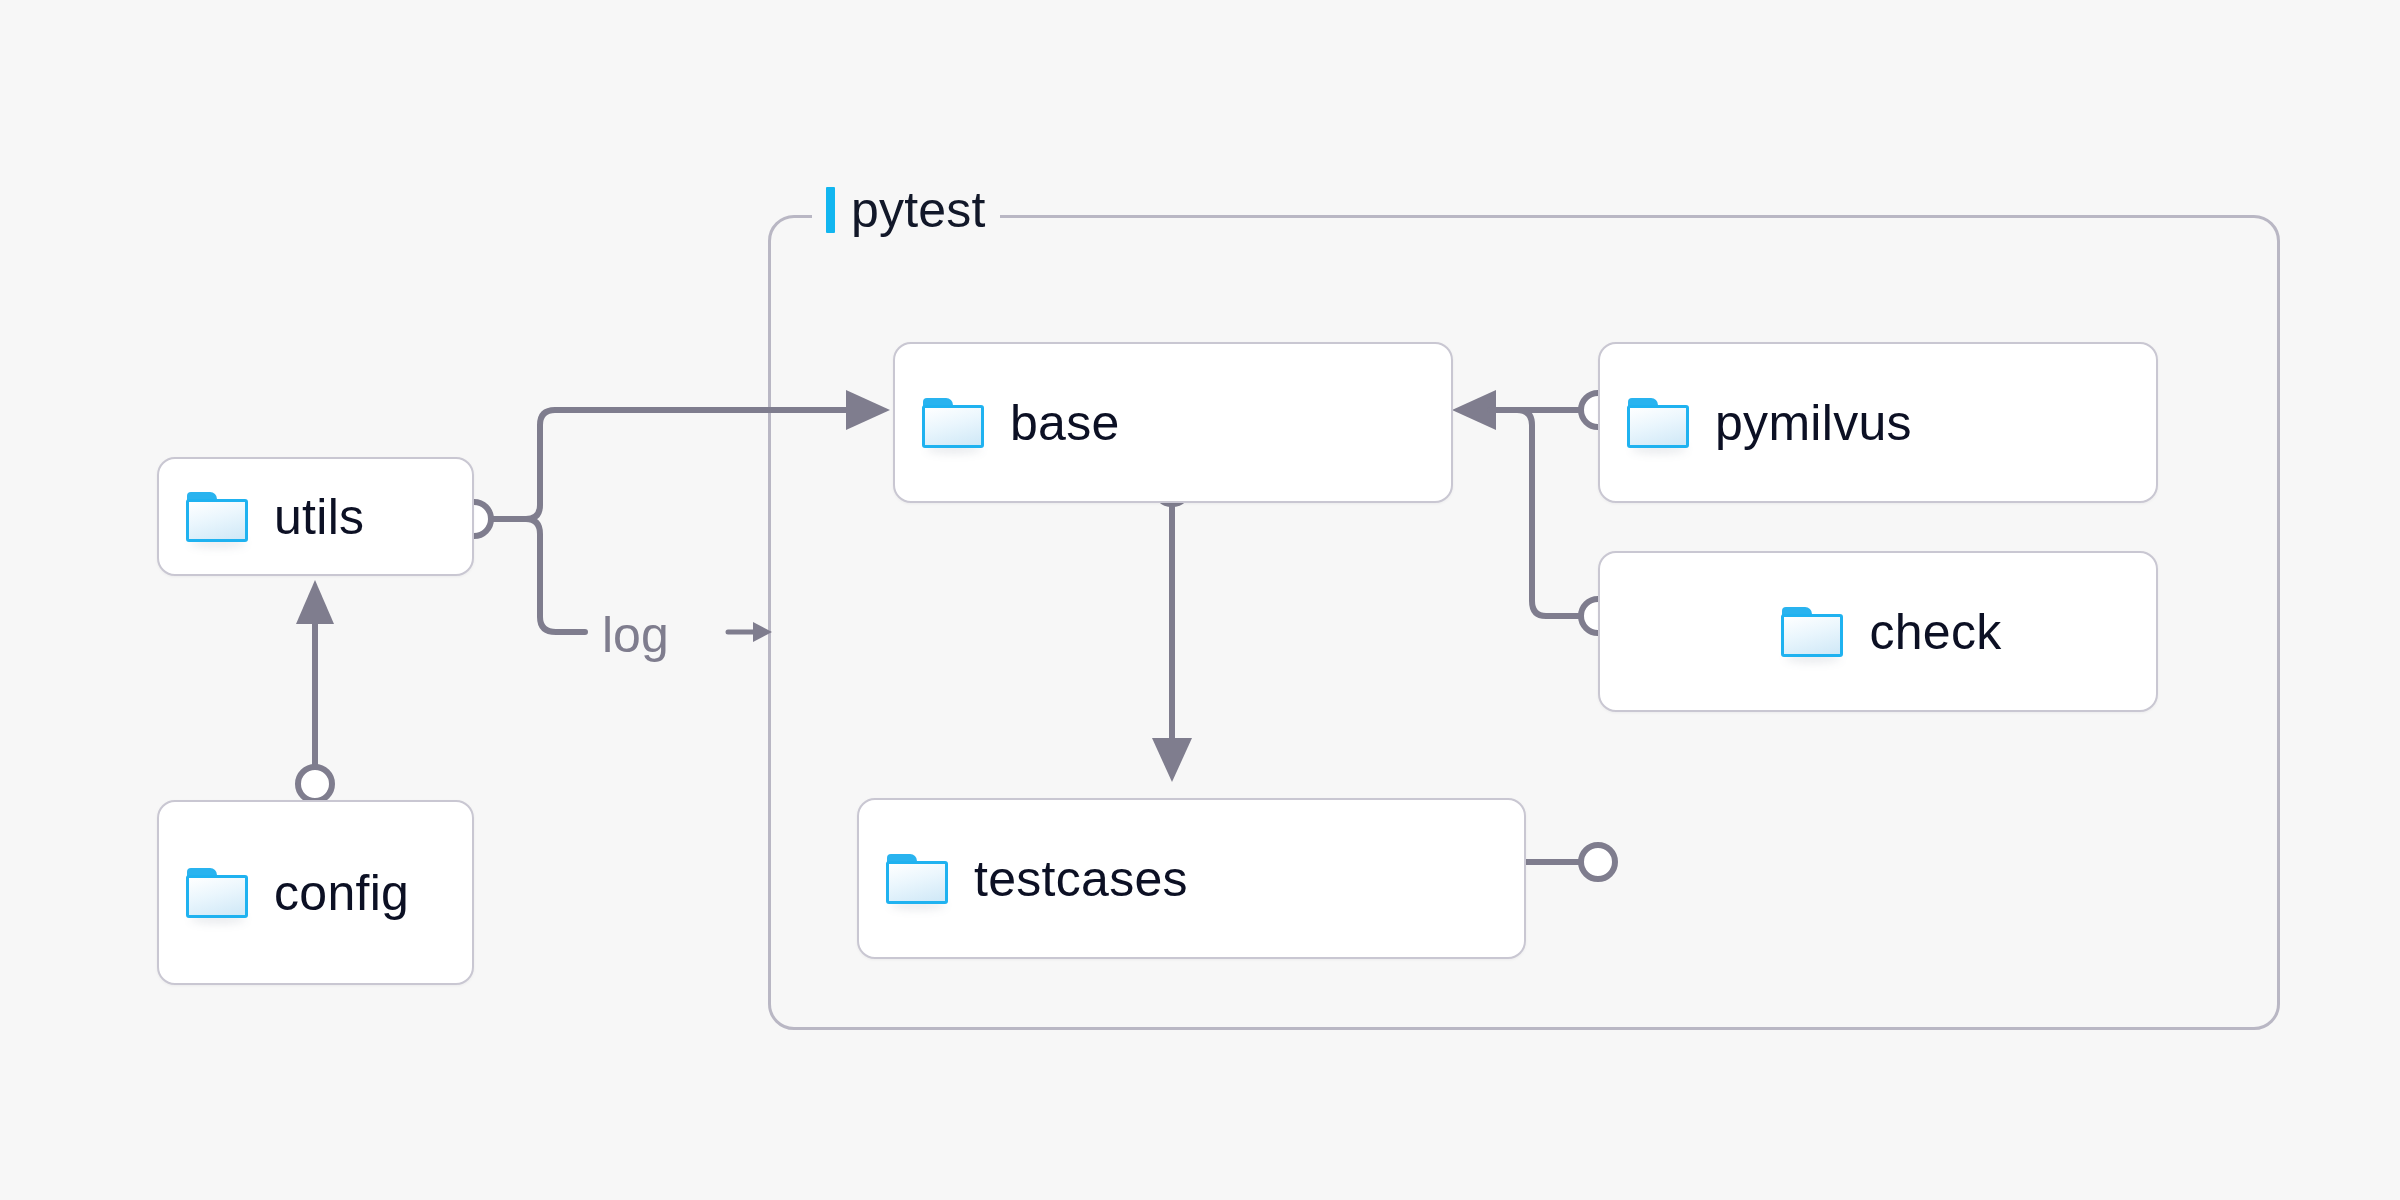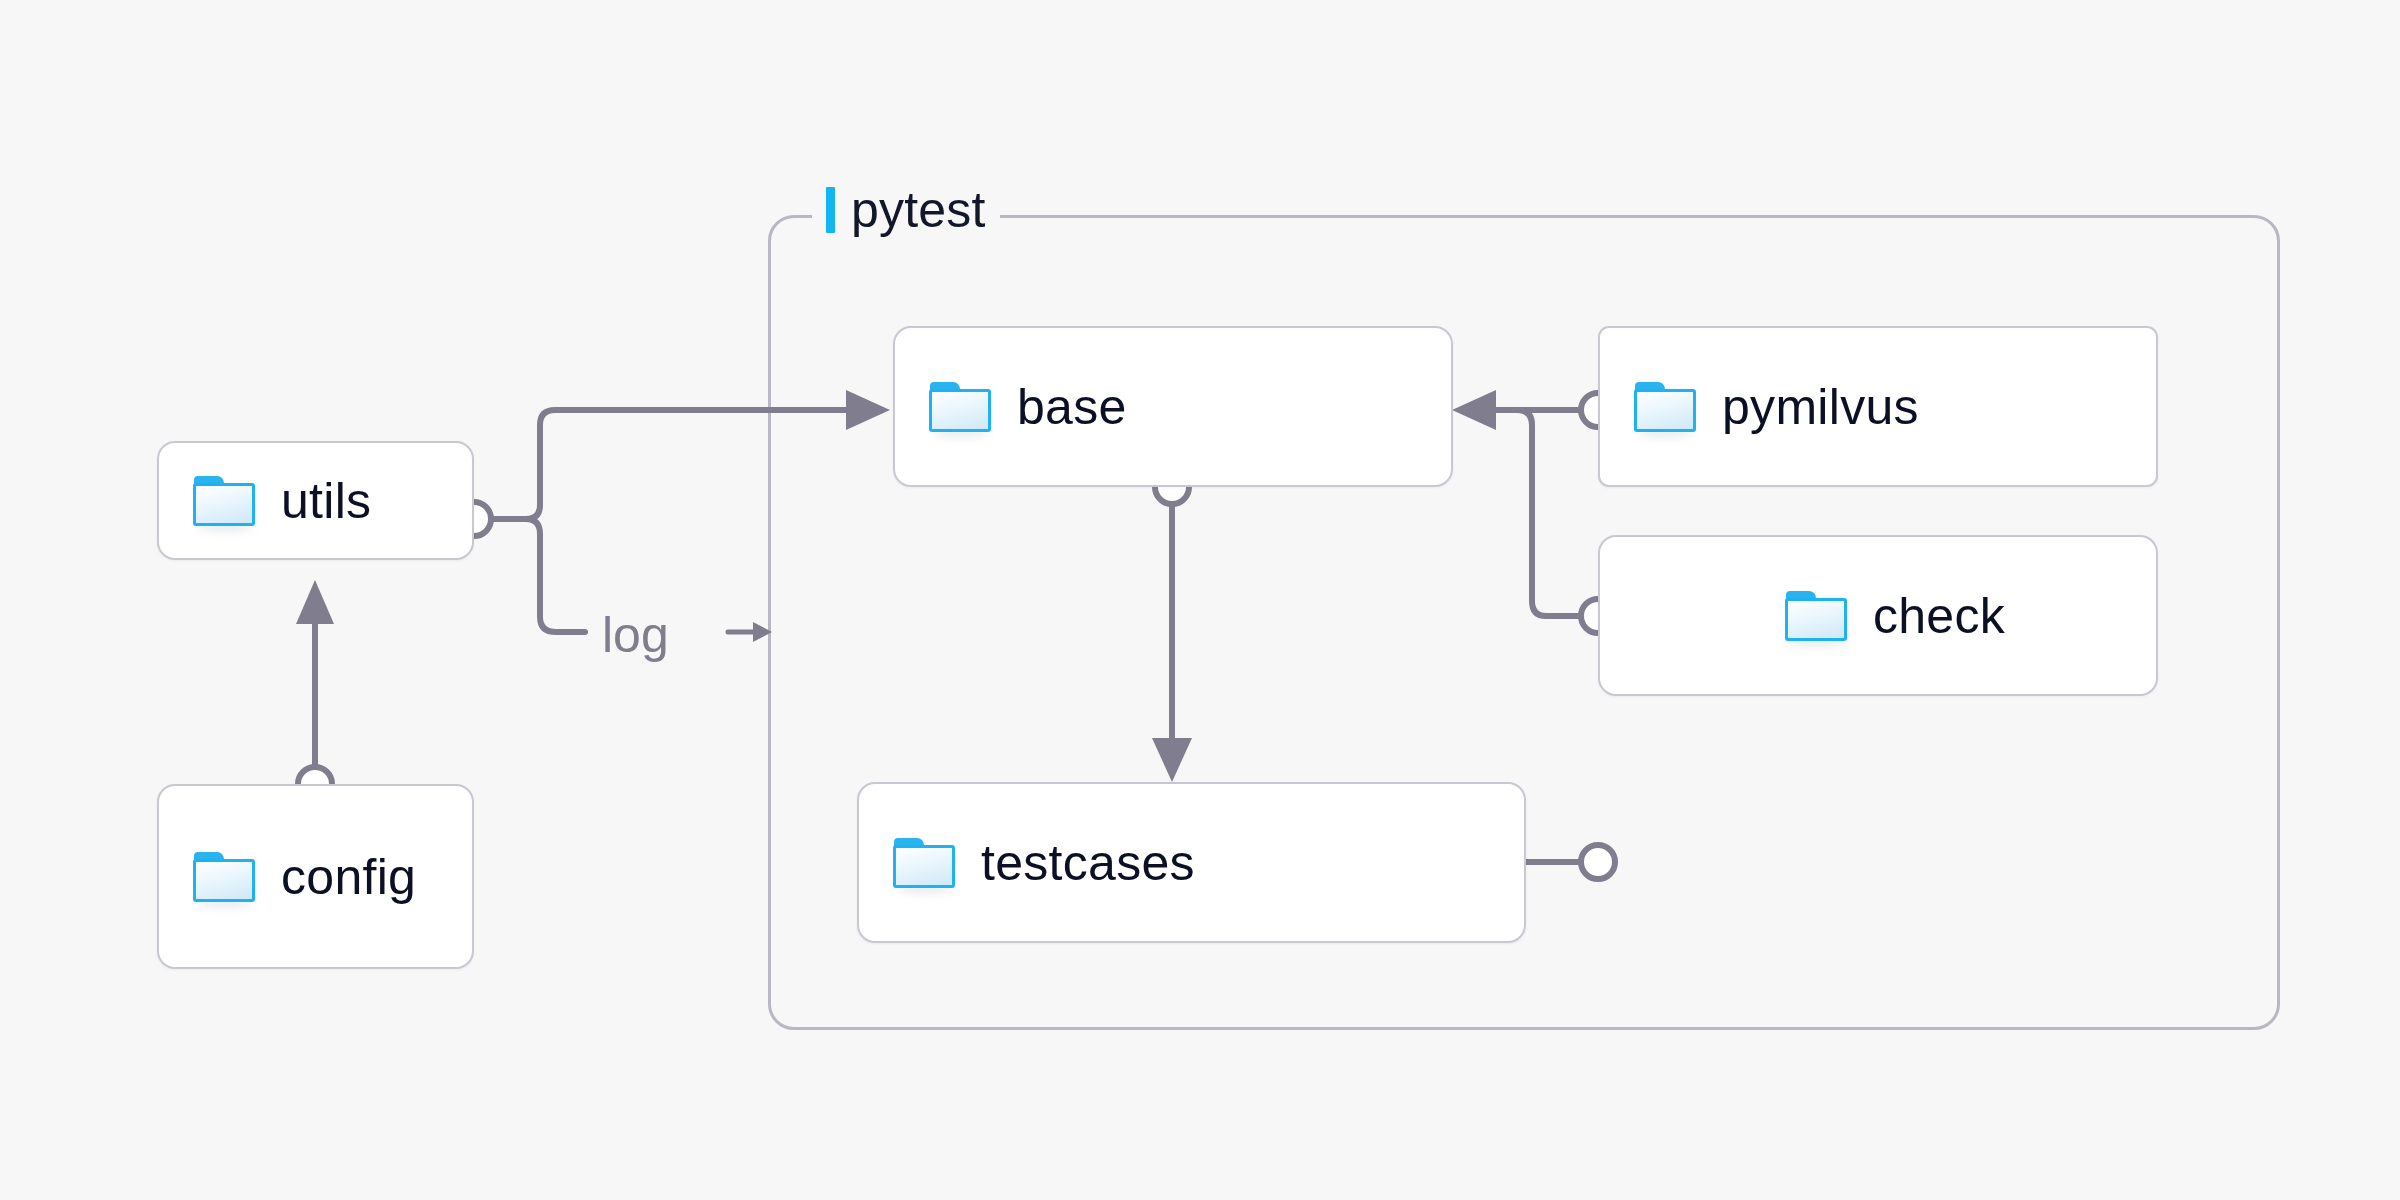--- a/index.html
+++ b/index.html
@@ -50,22 +50,23 @@
   
   .node {
     position: absolute;
     box-sizing: border-box;
     background: #ffffff;
     border: 2px solid #c9c7d2;
     border-radius: 18px;
     display: flex;
     align-items: center;
     gap: 26px;
-    padding-left: 34px;
+    padding-left: 27px;
     box-shadow: 0 1px 3px rgba(20,20,40,0.05);
+    margin-top: 16px;
   }
   .node-label {
     font-size: 50px;
     color: #0c1024;
     letter-spacing: 0.3px;
     white-space: nowrap;
     line-height: 1;
   }
   .folder-icon {
     flex: none;
@@ -220,21 +221,21 @@
 
   <div class="node" style="left:857px; top:782px; width:669px; height:161px;">
     <span class="folder-icon">
       <span class="shadow"></span>
         <span class="tab"></span>
         <span class="body"></span>
     </span>
     <span class="node-label">testcases</span>
   </div>
 
-  <div class="node" style="left:1598px; top:326px; width:560px; height:161px;border-radius:11px;">
+  <div class="node" style="left:1598px; top:326px; width:560px; height:161px;">
     <span class="folder-icon">
       <span class="shadow"></span>
         <span class="tab"></span>
         <span class="body"></span>
     </span>
     <span class="node-label">pymilvus</span>
   </div>
 
   <div class="node" style="left:1598px; top:535px; width:560px; height:161px;justify-content:center;">
     <span class="folder-icon">

